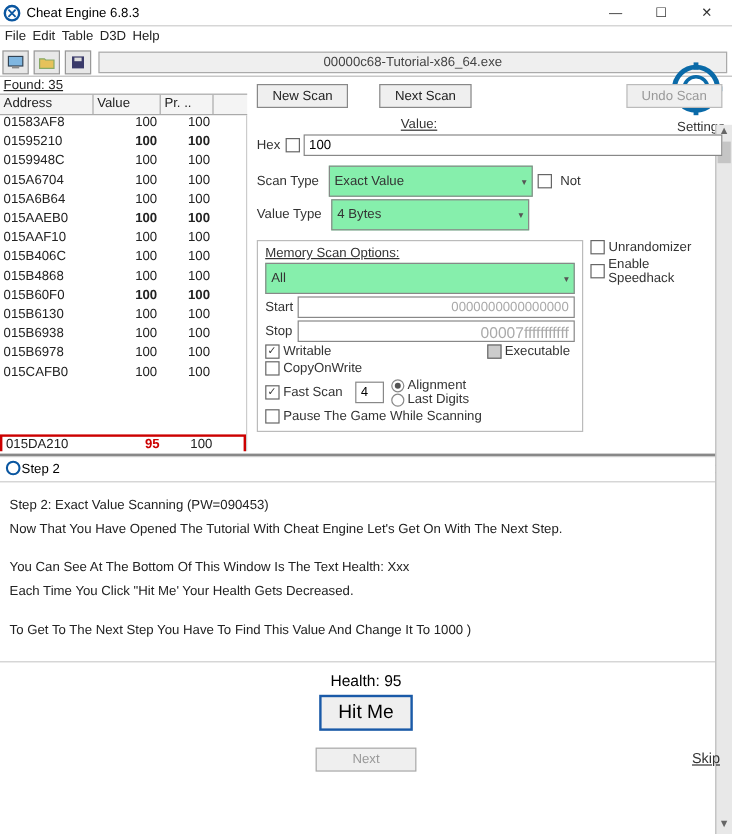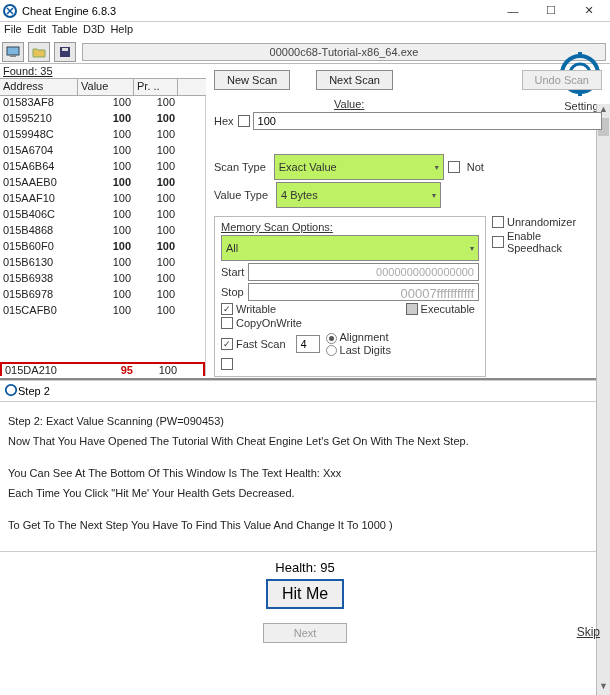--- a/index.html
+++ b/index.html
@@ -37,21 +37,21 @@
 .scrollbar .arrow { position: absolute; left: 0; right: 0; height: 14px; text-align: center; font-size: 9px; color: #666; }
 .right { flex: 1; padding: 6px 8px 0 8px; position: relative; }
 .btnrow { display: flex; gap: 26px; margin-bottom: 8px; }
 .cebtn { border: 1px solid #888; background: #efefef; padding: 3px 12px; font-size: 11px; color: #222; }
 .cebtn.dimmed { color: #999; border-color: #bbb; }
 .field-row { display: flex; align-items: center; margin: 2px 0; }
 .field-row label { color: #333; margin-right: 4px; }
 .cbx { width: 12px; height: 12px; border: 1px solid #666; display: inline-block; margin-right: 3px; vertical-align: middle; }
 .cbx.checked::after { content: "✓"; font-size: 9px; position: relative; top: -2px; left: 1px; color: #333; }
 .input { border: 1px solid #888; background: #fff; padding: 2px 4px; height: 18px; }
-.select { border: 1px solid #888; background: #bef264; padding: 12px 4px; height: 18px; justify-content: space-between; display: flex; align-items: center; color: #333; }
+.select { border: 1px solid #888; background: #86efac; padding: 12px 4px; height: 18px; justify-content: space-between; display: flex; align-items: center; color: #333; }
 .select .chev { font-size: 8px; color: #555; }
 .opt-group { border: 1px solid #bbb; padding: 4px 6px; margin-top: 4px; }
 .opt-title { color: #333; text-decoration: underline; margin-bottom: 2px; }
 .disabled { color: #aaa; }
 .rad { width: 11px; height: 11px; border: 1px solid #888; border-radius: 50%; display: inline-block; margin-right: 3px; vertical-align: middle; }
 .rad.on::after { content: ""; display: block; width: 5px; height: 5px; background: #555; border-radius: 50%; margin: 2px; }
 .hrsplit { border-top: 2px solid #888; margin-top: 2px; }
 .step2-bar { display: flex; align-items: center; height: 22px; border-top: 1px solid #ccc; border-bottom: 1px solid #ccc; padding: 0 4px; }
 .step2-bar .title { flex: 1; }
 .step2-body { padding: 10px 8px; font-size: 12px; line-height: 18px; color: #222; height: 150px; border-bottom: 1px solid #ccc; }
@@ -220,21 +220,21 @@
       <div class="cebtn dimmed">Undo Scan</div>
     </div>
     <div class="field-row" style="margin-left:120px">
       <label class="u">Value:</label>
     </div>
     <div class="field-row">
       <label>Hex</label>
       <span class="cbx"></span>
       <input class="input" style="flex: 1 1 0%;" value="100">
     </div>
-    <div class="field-row" style="margin-top:24px;gap:4px">
+    <div class="field-row" style="margin-top:8px;gap:4px">
       <label>Scan Type</label>
       <div class="select" style="width:170px">
           <span>Exact Value</span>
           <span class="chev">▾</span>
         </div>
       <span class="cbx"></span>
       <label>Not</label>
     </div>
     <div class="field-row" style="gap:4px">
       <label>Value Type</label>
@@ -274,20 +274,21 @@
           <span class="cbx checked"></span>
             <label>Fast Scan</label>
           <input class="input" style="width: 24px; margin: 0px 6px;" value="4">
           <div>
             <div><span class="rad on"></span><label class="disabled">Alignment</label></div>
             <div><span class="rad"></span><label class="disabled">Last Digits</label></div>
           </div>
         </div>
         <div class="field-row disabled">
             <span class="cbx"></span>
+            <label>Pause The Game While Scanning</label>
           </div>
       </div>
       <div style="width:110px;padding-top:2px">
         <div class="field-row">
             <span class="cbx"></span>
             <label>Unrandomizer</label>
           </div>
         <div class="field-row">
             <span class="cbx"></span>
             <label>Enable Speedhack</label>

